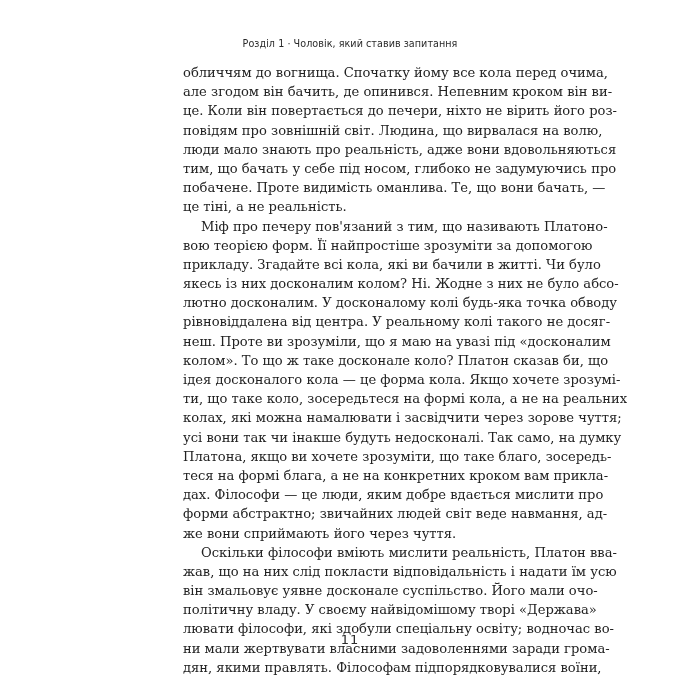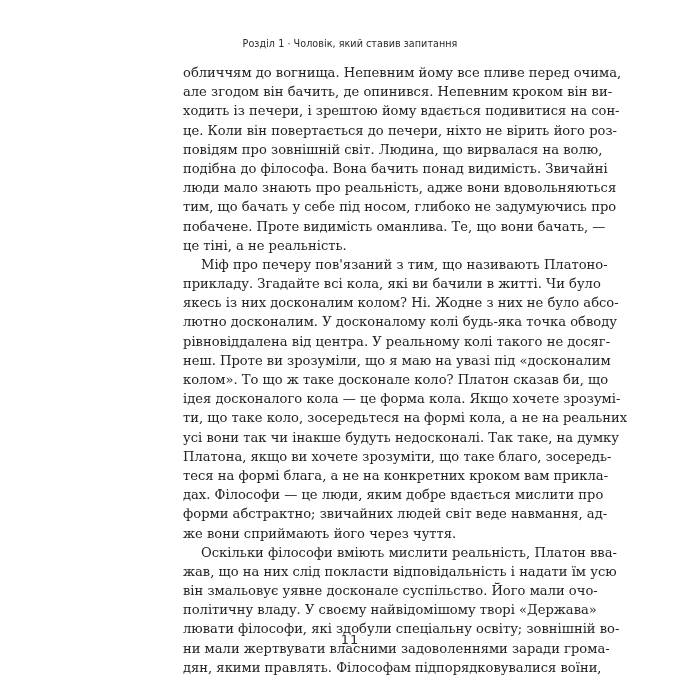--- a/index.html
+++ b/index.html
@@ -28,56 +28,56 @@
   </style>
 </head>
 <body>
 
 <div class="page">
   <div class="running-head">Розділ 1 · Чоловік, який ставив запитання</div>
 
   <div class="text-block">
 
     <div>
-      <span class="line">обличчям до вогнища. Непевним йому все пливе перед очима,</span>
+      <span class="line">обличчям до вогнища. Спочатку йому все кола перед очима,</span>
       <span class="line">але згодом він бачить, де опинився. Непевним кроком він ви-</span>
-      <span class="line">ходить із печери, і зрештою йому вдається подивитися на сон-</span>
       <span class="line">це. Коли він повертається до печери, ніхто не вірить його роз-</span>
       <span class="line">повідям про зовнішній світ. Людина, що вирвалася на волю,</span>
-      <span class="line">подібна до філософа. Вона бачить понад видимість. Звичайні</span>
       <span class="line">люди мало знають про реальність, адже вони вдовольняються</span>
       <span class="line">тим, що бачать у себе під носом, глибоко не задумуючись про</span>
       <span class="line">побачене. Проте видимість оманлива. Те, що вони бачать, —</span>
       <span class="line last">це тіні, а не реальність.</span>
     </div>
 
     <div>
       <span class="line indent">Міф про печеру пов'язаний з тим, що називають Платоно-</span>
+      <span class="line">вою теорією форм. Її найпростіше зрозуміти за допомогою</span>
       <span class="line">прикладу. Згадайте всі кола, які ви бачили в житті. Чи було</span>
       <span class="line">якесь із них досконалим колом? Ні. Жодне з них не було абсо-</span>
       <span class="line">лютно досконалим. У досконалому колі будь-яка точка обводу</span>
       <span class="line">рівновіддалена від центра. У реальному колі такого не досяг-</span>
       <span class="line">неш. Проте ви зрозуміли, що я маю на увазі під «досконалим</span>
       <span class="line">колом». То що ж таке досконале коло? Платон сказав би, що</span>
       <span class="line">ідея досконалого кола — це форма кола. Якщо хочете зрозумі-</span>
       <span class="line">ти, що таке коло, зосередьтеся на формі кола, а не на реальних</span>
-      <span class="line">усі вони так чи інакше будуть недосконалі. Так таке, на думку</span>
+      <span class="line">колах, які можна намалювати і засвідчити через зорове чуття;</span>
+      <span class="line">усі вони так чи інакше будуть недосконалі. Так само, на думку</span>
       <span class="line">Платона, якщо ви хочете зрозуміти, що таке благо, зосередь-</span>
       <span class="line">теся на формі блага, а не на конкретних кроком вам прикла-</span>
       <span class="line">дах. Філософи — це люди, яким добре вдається мислити про</span>
       <span class="line">форми абстрактно; звичайних людей світ веде навмання, ад-</span>
       <span class="line last">же вони сприймають його через чуття.</span>
     </div>
 
     <div>
       <span class="line indent">Оскільки філософи вміють мислити реальність, Платон вва-</span>
       <span class="line">жав, що на них слід покласти відповідальність і надати їм усю</span>
       <span class="line">він змальовує уявне досконале суспільство. Його мали очо-</span>
       <span class="line">політичну владу. У своєму найвідомішому творі «Держава»</span>
-      <span class="line">лювати філософи, які здобули спеціальну освіту; зовнішній во-</span>
+      <span class="line">лювати філософи, які здобули спеціальну освіту; водночас во-</span>
       <span class="line">ни мали жертвувати власними задоволеннями заради грома-</span>
       <span class="line">дян, якими правлять. Філософам підпорядковувалися воїни,</span>
 
     </div>
   </div>
 
   <div class="folio">11</div>
 </div>
 
 </body></html>

